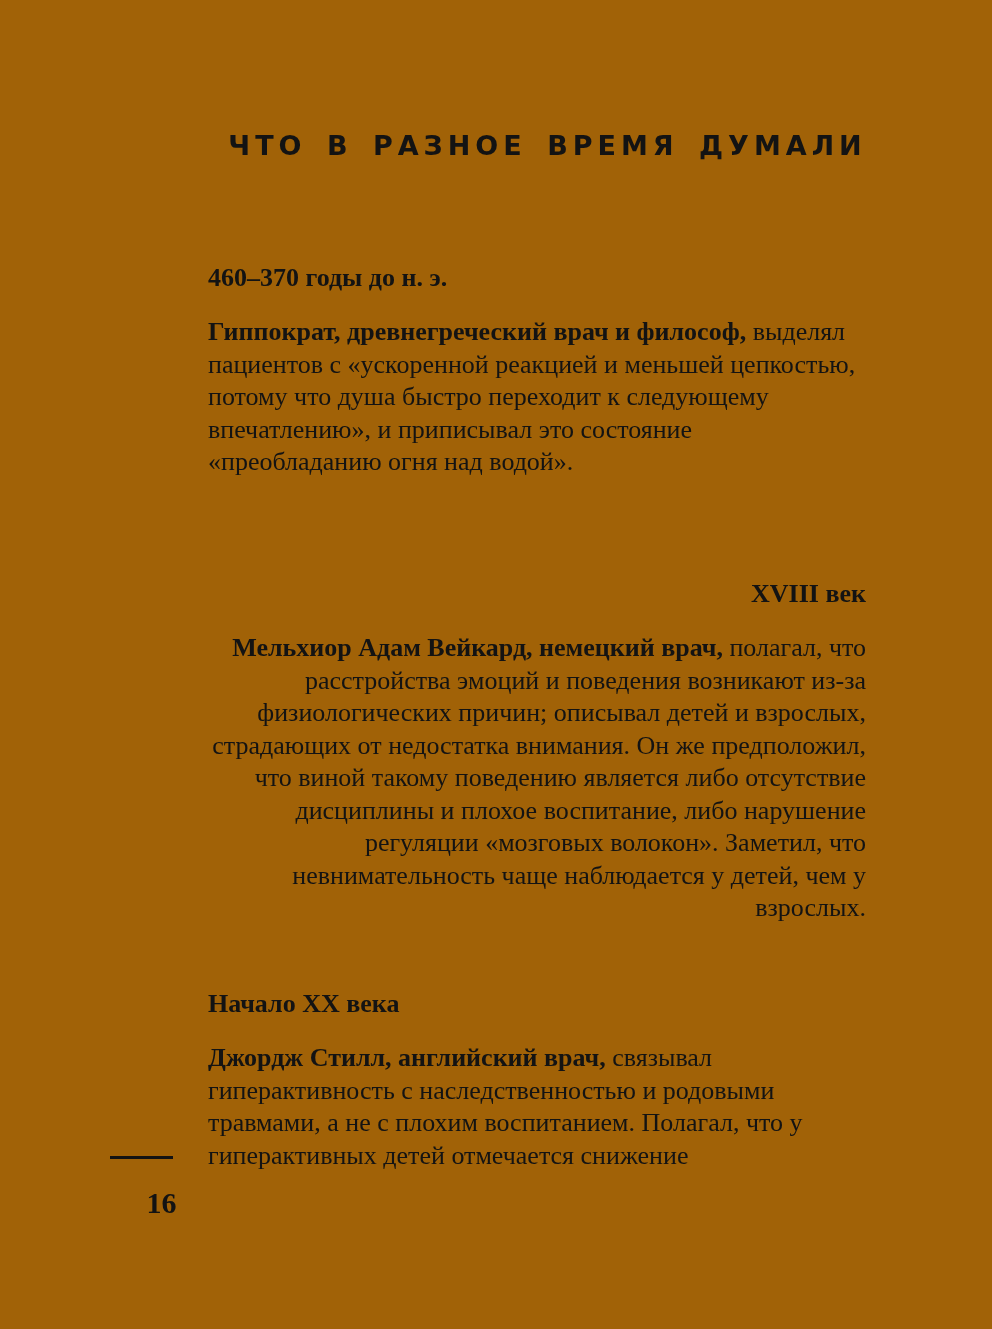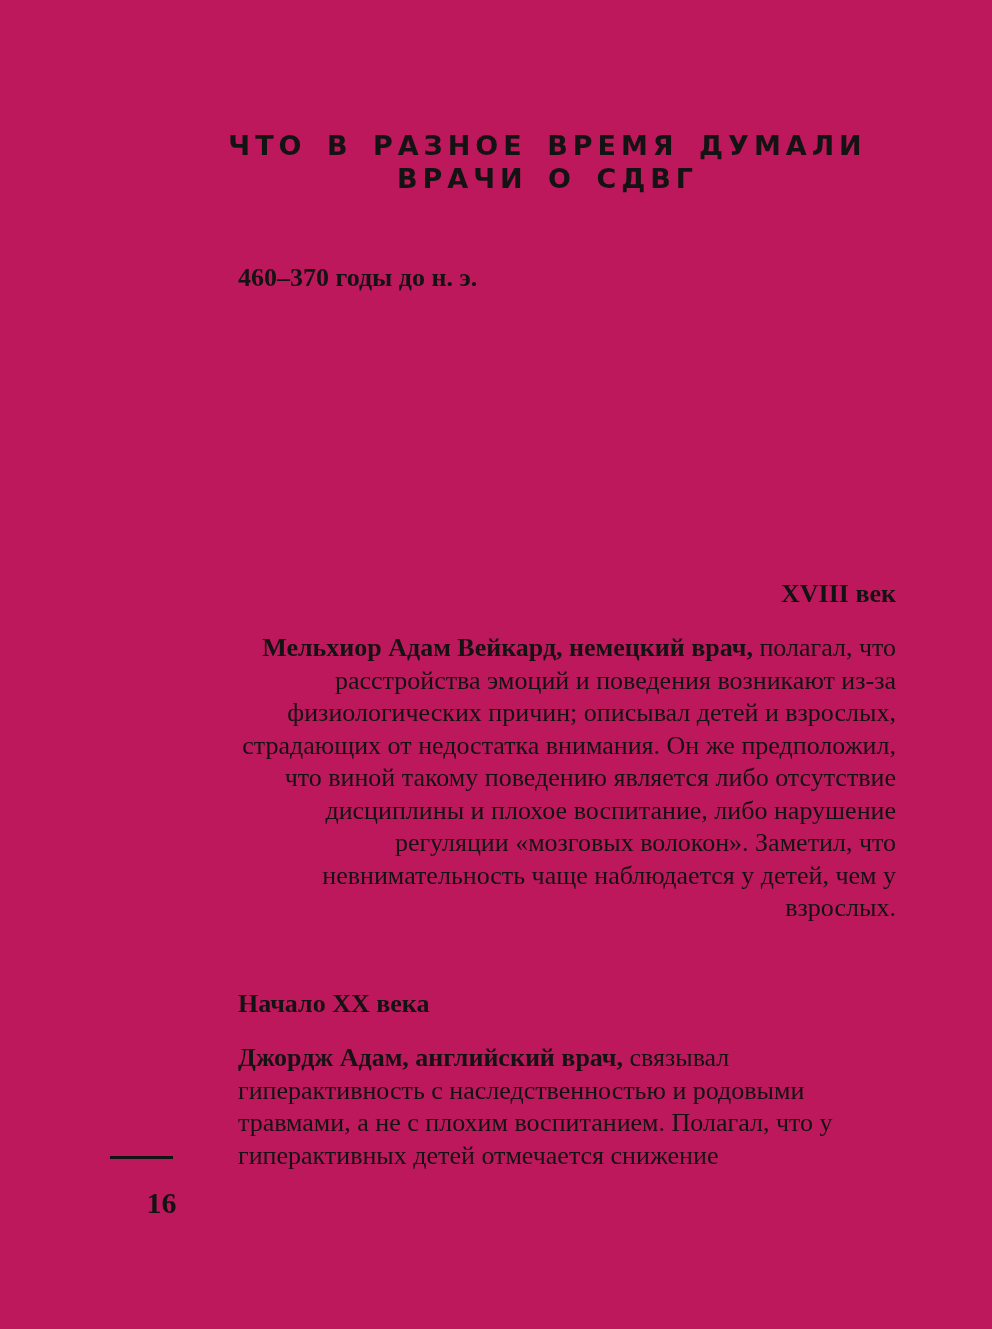--- a/index.html
+++ b/index.html
@@ -8,40 +8,40 @@
     width: 992px;
     height: 1329px;
     position: relative;
     font-family: "Liberation Serif", serif;
     color: #131313;
     overflow: hidden;
   }
   .page {
     position: absolute;
     inset: 0;
-    background: #be185d;
+    background: #a16207;
   }
   .title {
     position: absolute;
     left: 220px;
     top: 129px;
     width: 655px;
     text-align: center;
     font-family: "DejaVu Sans", sans-serif;
     font-weight: 800;
     font-size: 27px;
     line-height: 33px;
     letter-spacing: 5px;
     word-spacing: 6px;
     color: #131313;
   }
   .title .tline { display: block; }
   .sec {
     position: absolute;
-    left: 238px;
+    left: 208px;
     width: 658px;
   }
   .sec1 { top: 261px; }
   .sec2 { top: 577px; text-align: right; }
   .sec3 { top: 987px; }
   .sec h2 {
     font-size: 26px;
     line-height: 33px;
     font-weight: bold;
     color: #131313;
@@ -73,33 +73,33 @@
     color: #131313;
   }
 </style>
 </head>
 <body>
 
 <div class="page">
 
   <h1 class="title">
     <span class="tline">ЧТО В РАЗНОЕ ВРЕМЯ ДУМАЛИ</span>
-    <span class="tline">ВРАЧИ О СДВГ</span>
   </h1>
 
   <section class="sec sec1">
     <h2>460–370 годы до н. э.</h2>
+    <p><strong>Гиппократ, древнегреческий врач и философ,</strong><span> выделял пациентов с «ускоренной реакцией и меньшей цепкостью, потому что душа быстро переходит к следующему впечатлению», и приписывал это состояние «преобладанию огня над водой».</span></p>
   </section>
 
   <section class="sec sec2">
     <h2>XVIII век</h2>
     <p><strong>Мельхиор Адам Вейкард, немецкий врач,</strong><span> полагал, что расстройства эмоций и поведения возникают из-за физиологических причин; описывал детей и взрослых, страдающих от недостатка внимания. Он же предположил, что виной такому поведению является либо отсутствие дисциплины и плохое воспитание, либо нарушение регуляции «мозговых волокон». Заметил, что невнимательность чаще наблюдается у детей, чем у взрослых.</span></p>
   </section>
 
   <section class="sec sec3">
     <h2>Начало XX века</h2>
-    <p><strong>Джордж Адам, английский врач,</strong><span> связывал гиперактивность с наследственностью и родовыми травмами, а не с плохим воспитанием. Полагал, что у гиперактивных детей отмечается снижение</span></p>
+    <p><strong>Джордж Стилл, английский врач,</strong><span> связывал гиперактивность с наследственностью и родовыми травмами, а не с плохим воспитанием. Полагал, что у гиперактивных детей отмечается снижение</span></p>
   </section>
 
   <div class="footer-rule"></div>
   <div class="page-number">16</div>
 
 </div>
 
 </body></html>

